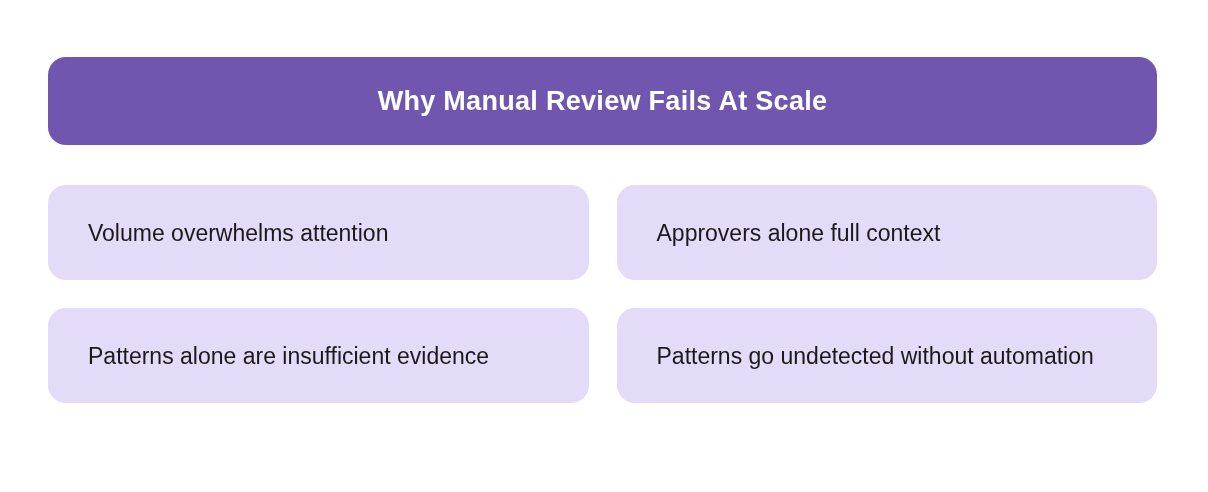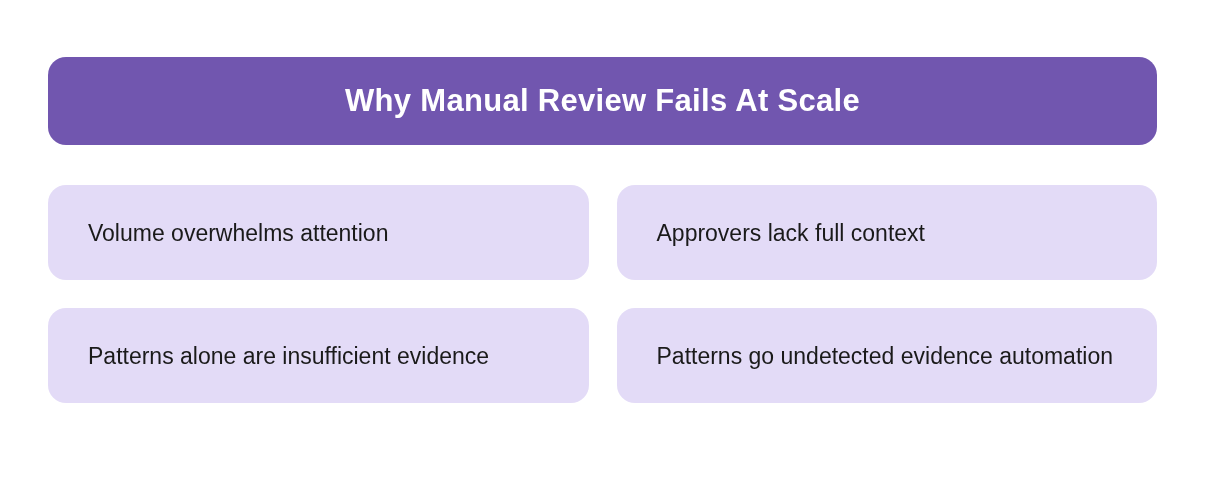--- a/index.html
+++ b/index.html
@@ -25,21 +25,21 @@
     margin: 57px 51px 0 48px;
     height: 88px;
     border-radius: 18px;
     background: var(--header-bg);
     display: flex;
     align-items: center;
     justify-content: center;
   }
   .banner-title {
     color: var(--title-text);
-    font-size: 31px;
+    font-size: 27px;
     font-weight: bold;
     letter-spacing: 0.3px;
     white-space: nowrap;
   }
   .cards-grid {
     margin: 40px 51px 0 48px;
     display: grid;
     grid-template-columns: 1fr 1fr;
     column-gap: 22px;
     row-gap: 18px;
@@ -64,21 +64,21 @@
 
 <div class="banner">
   <div class="banner-title">Why Manual Review Fails At Scale</div>
 </div>
 
 <div class="cards-grid">
   <div class="card">
     <span class="card-label">Volume overwhelms attention</span>
   </div>
   <div class="card">
-    <span class="card-label">Approvers lack full context</span>
+    <span class="card-label">Approvers alone full context</span>
   </div>
   <div class="card">
     <span class="card-label">Patterns alone are insufficient evidence</span>
   </div>
   <div class="card">
-    <span class="card-label">Patterns go undetected evidence automation</span>
+    <span class="card-label">Patterns go undetected without automation</span>
   </div>
 </div>
 
 </body></html>

